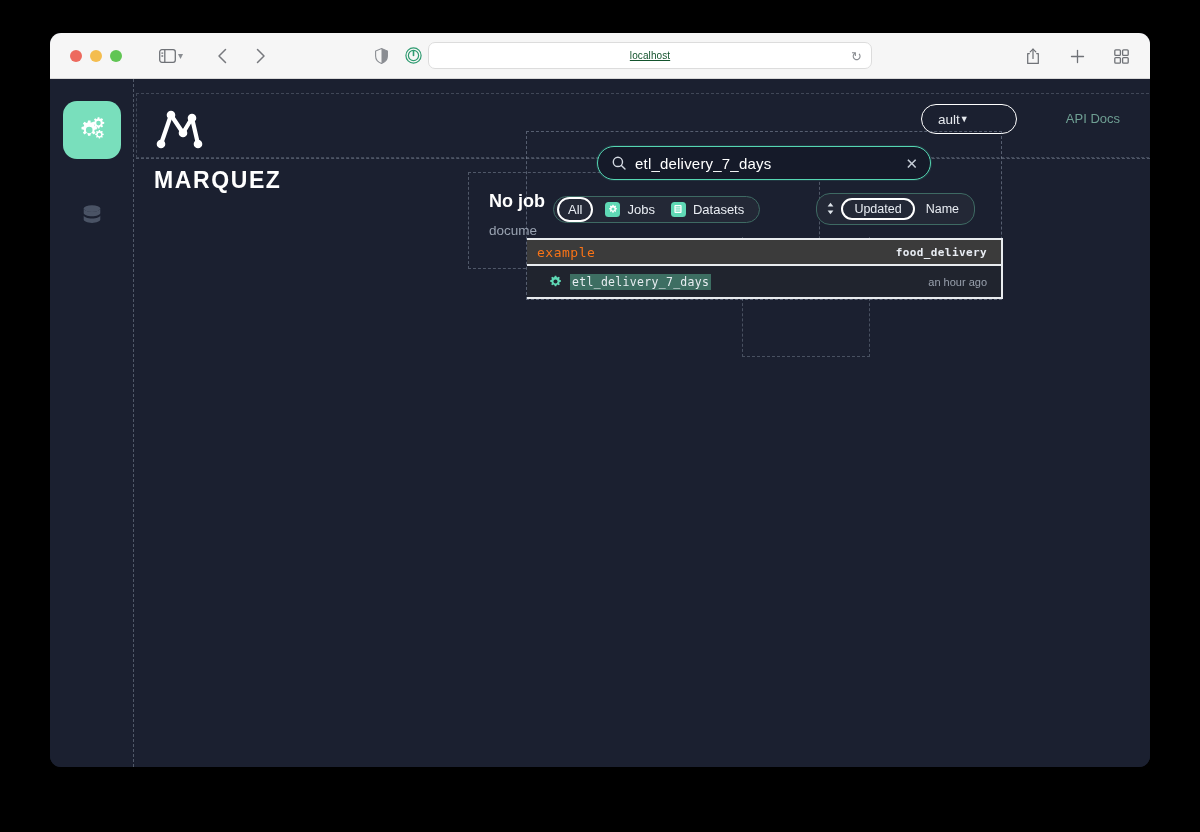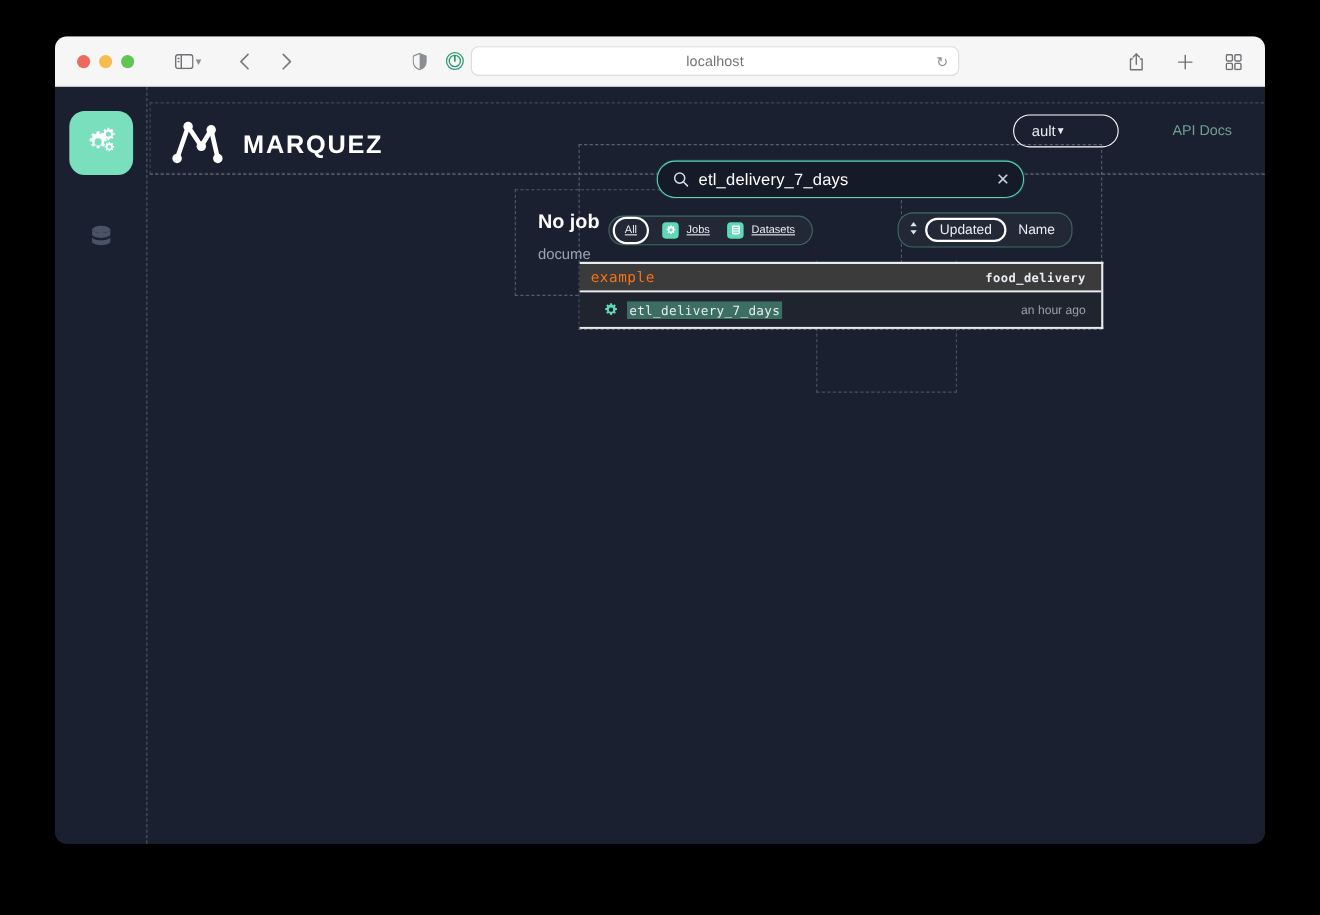--- a/index.html
+++ b/index.html
@@ -55,21 +55,21 @@
     width: 444px; height: 27px;
   }
   .url-bar {
     width: 100%; height: 100%;
     background: #ffffff;
     border: 1px solid #dcdcdc;
     border-radius: 7px;
     display: flex; align-items: center; justify-content: center;
     position: relative;
   }
-  .url-text { font-size: 13px; color: #737373; letter-spacing: .1px; }
+  .url-text { font-size: 10px; color: #14532d; letter-spacing: .1px; text-decoration: underline; }
   .reload-icon {
     position: absolute; right: 9px; top: 50%; transform: translateY(-50%);
     color: #8b8e93; font-size: 13px;
   }
 
   .tb-right {
     position: absolute; right: 14px; top: 0; height: 46px;
     display: flex; align-items: center; gap: 14px;
   }
   .shield-i { position: absolute; left: 316px; top: 50%; transform: translateY(-50%); }
@@ -107,21 +107,21 @@
     margin: 22px auto 0 auto;
     border-radius: 14px;
     display: flex; align-items: center; justify-content: center;
   }
   .rail-item.active { background: #79dfbc; }
   .rail-item.plain { margin-top: 30px; }
 
   
   .brand {
     position: absolute; left: 104px; top: 28px;
-    display: flex; align-items: center; gap: 17px;
+    display: flex; align-items: flex-start; gap: 12px; flex-direction: column;
   }
   .brand-name {
     color: #ffffff; font-size: 23px; font-weight: 700;
     letter-spacing: 1.6px;
   }
   .ns-select {
     position: absolute; right: 133px; top: 25px;
     height: 30px; min-width: 96px;
     border: 1px solid #ffffff;
     border-radius: 16px;
@@ -187,24 +187,23 @@
     display: flex; align-items: center;
     height: 27px;
     border: 1px solid #3e6a63;
     border-radius: 14px;
     background: #232836;
     padding: 0 11px 0 3px;
     gap: 8px;
   }
   .chip {
     display: flex; align-items: center; gap: 7px;
-    color: #e9edf3; font-size: 10px;
+    color: #e9edf3; font-size: 13px;
     padding: 0 4px;
     height: 27px;
-    text-decoration: underline;
   }
   .chip.selected {
     border: 2px solid #ffffff;
     border-radius: 14px;
     padding: 0 9px;
     height: 25px;
     align-self: center;
   }
   .mini-icon {
     width: 15px; height: 15px;

